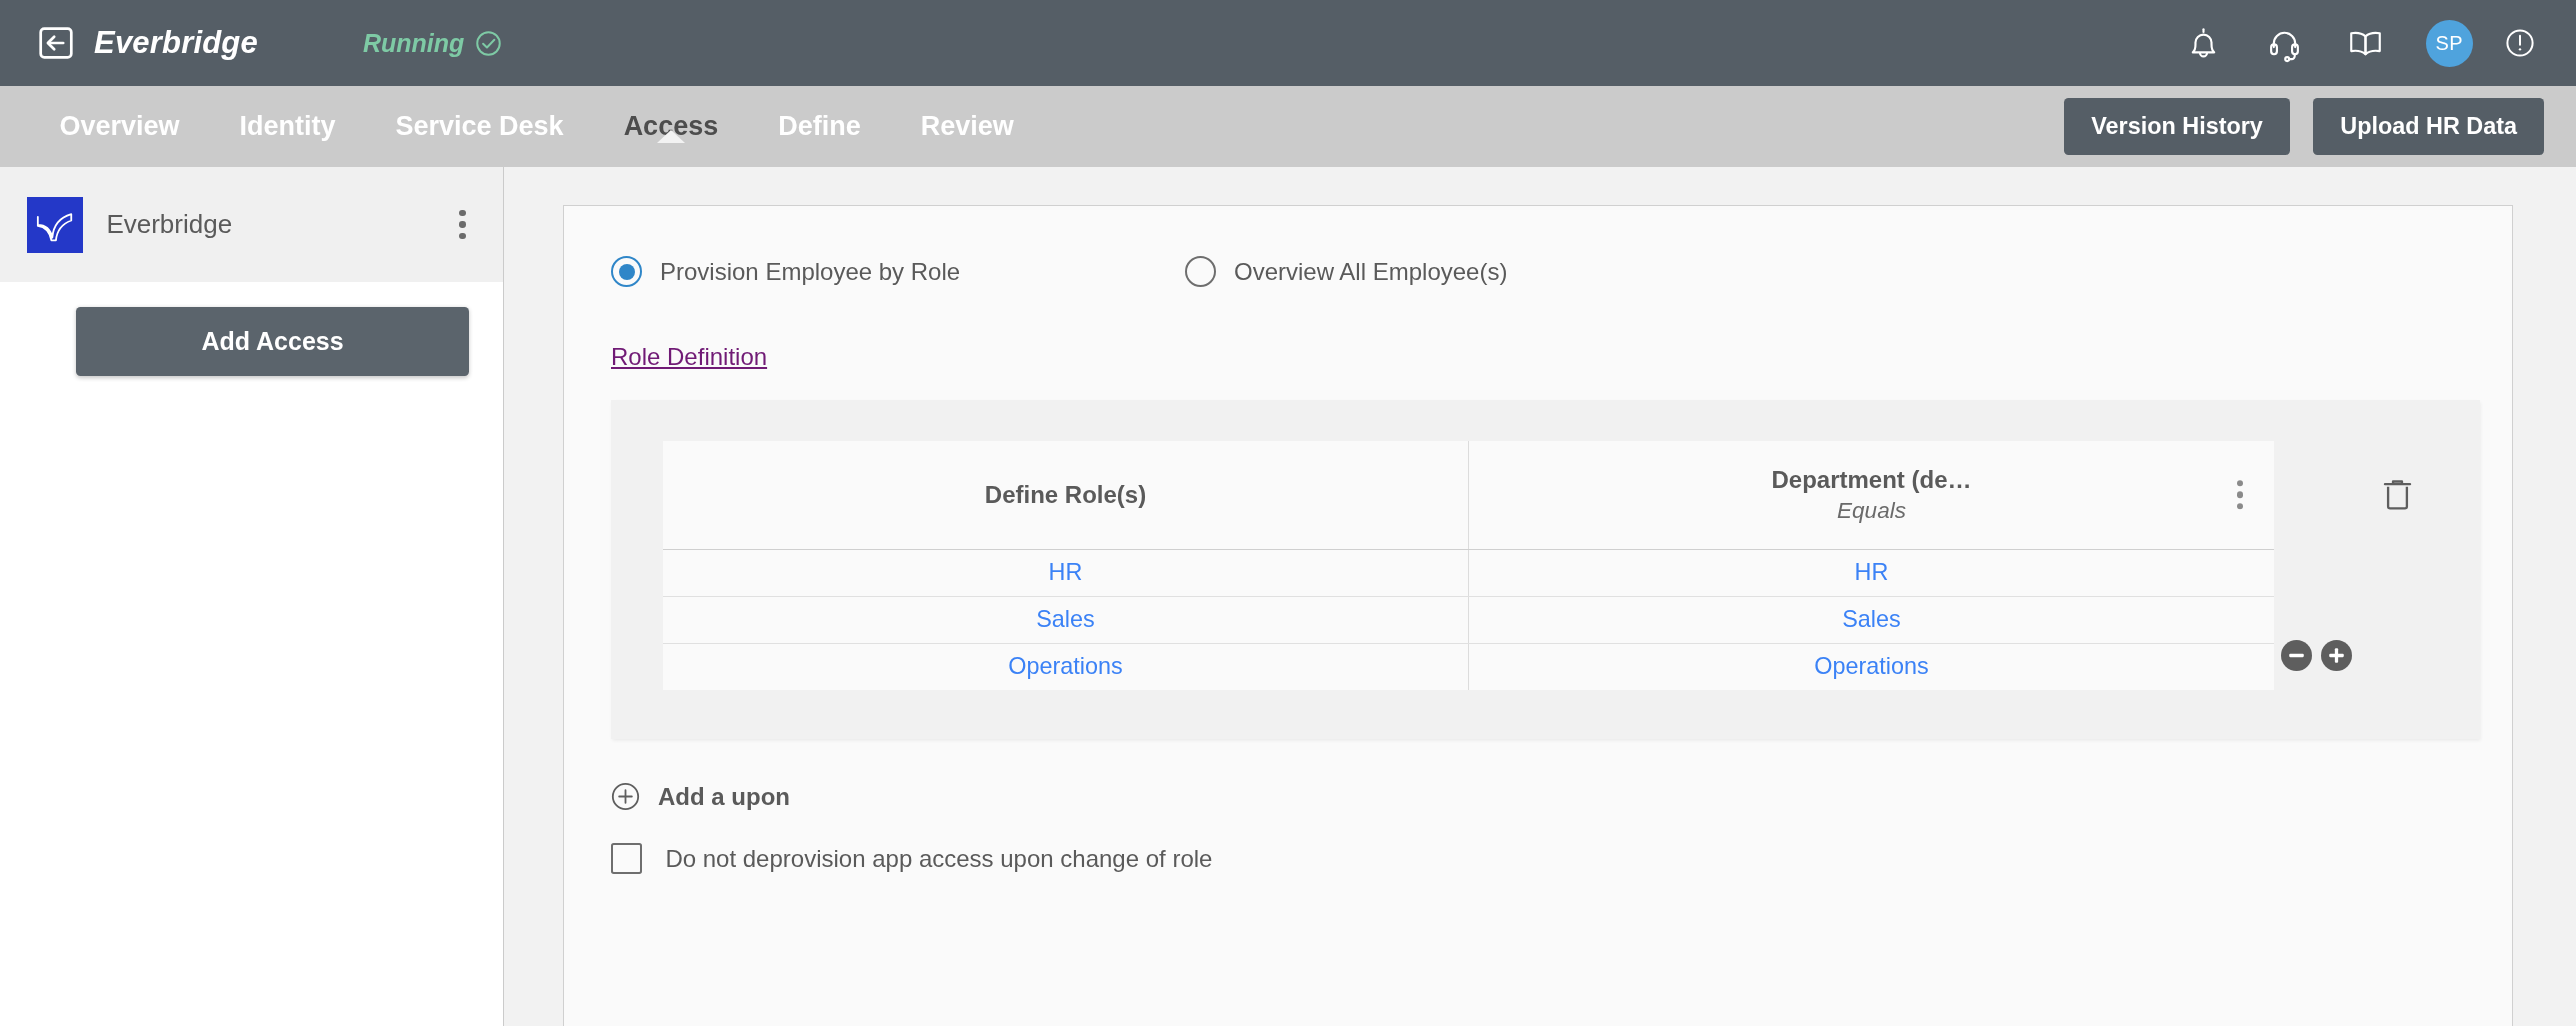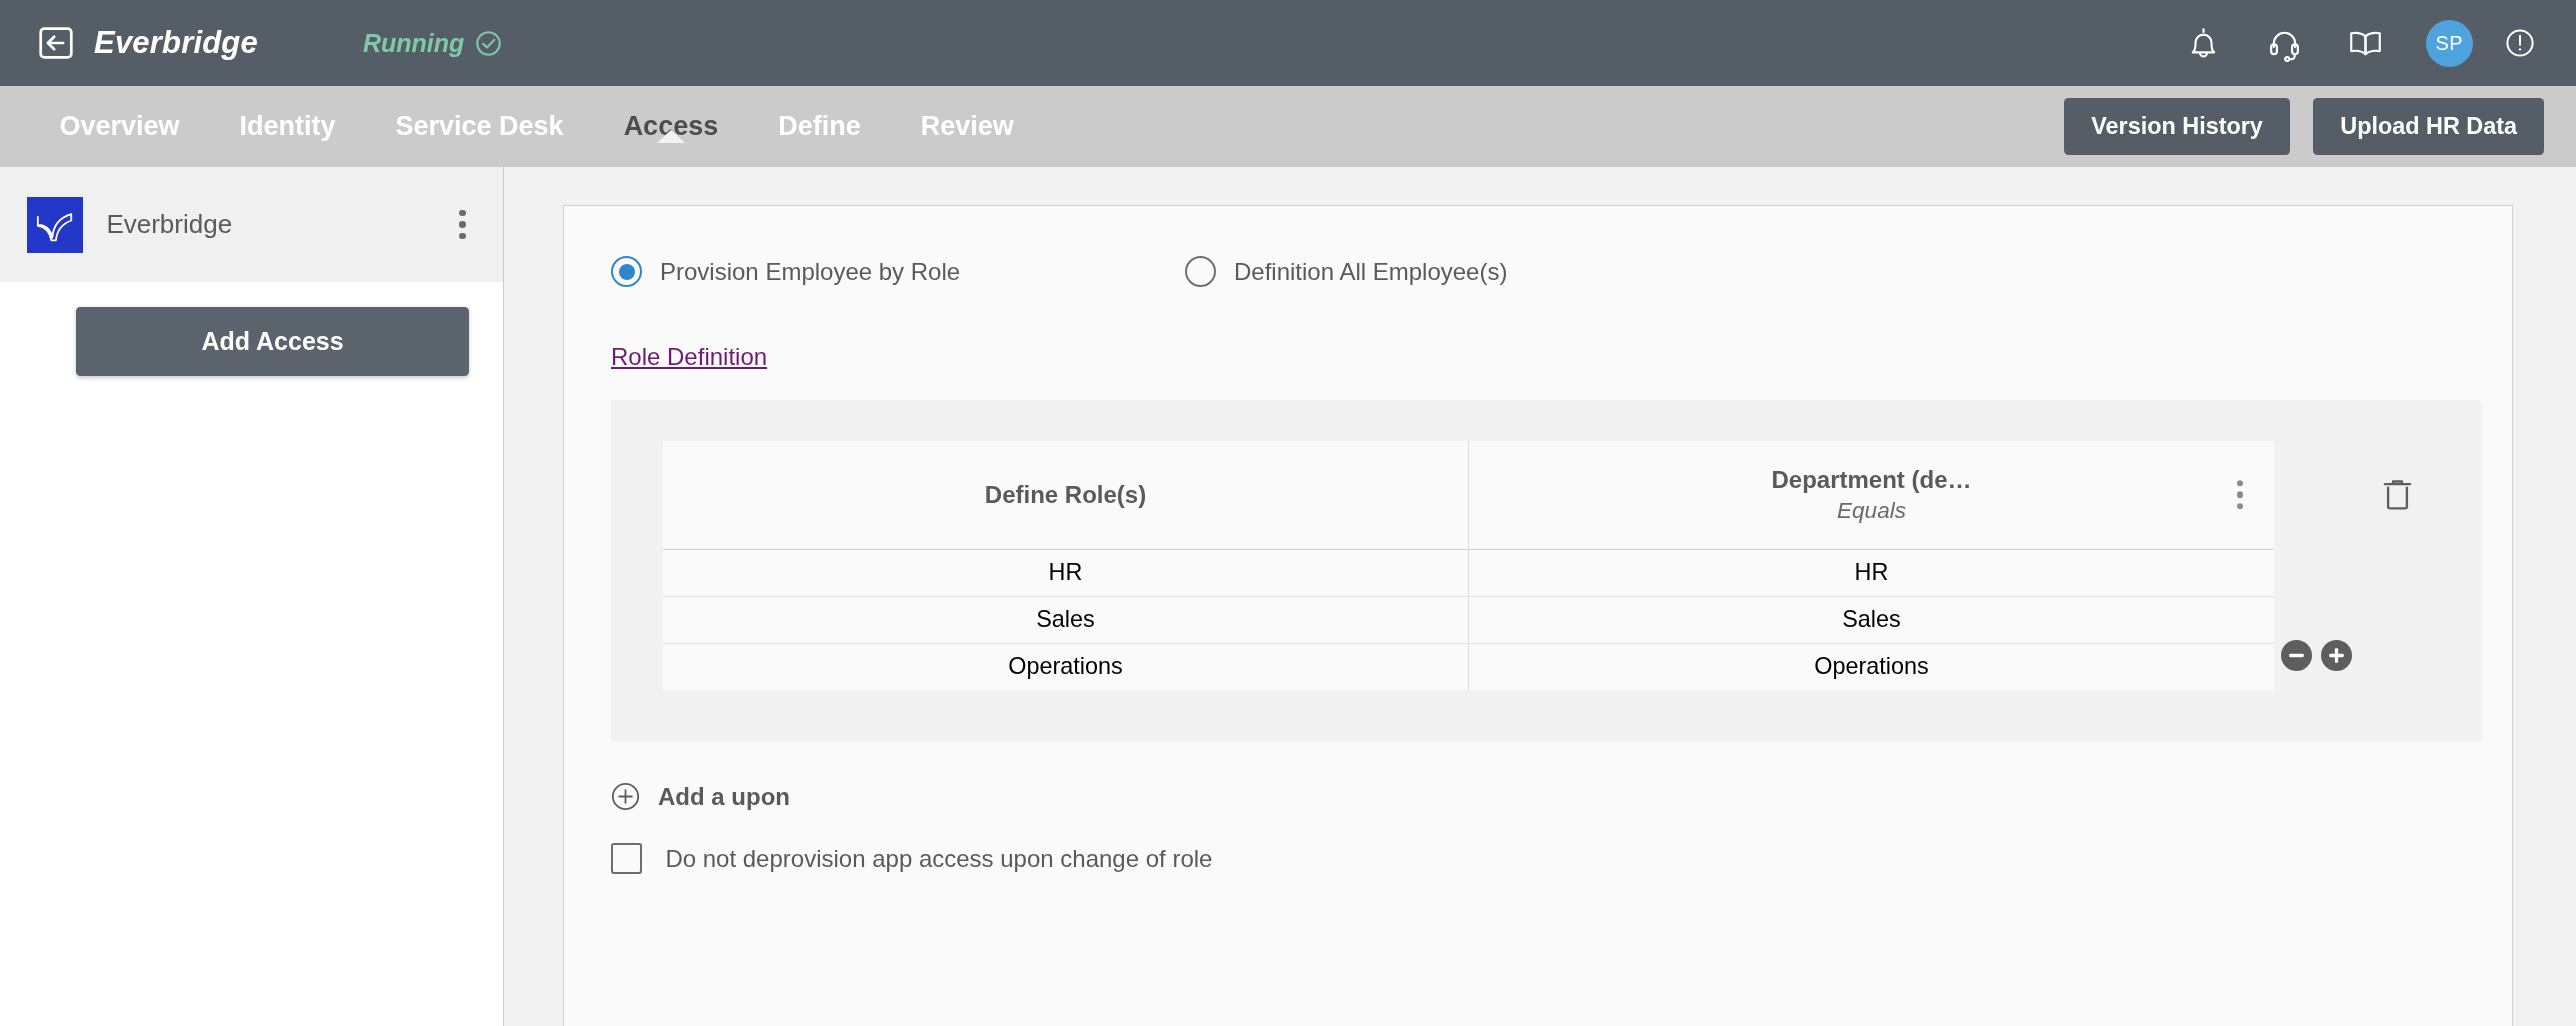--- a/index.html
+++ b/index.html
@@ -225,21 +225,21 @@
     right: 31px;
     top: 50%;
     transform: translateY(-50%);
     display: flex; flex-direction: column; gap: 5.4px; cursor: pointer;
   }
   .th-kebab i { width: 6.3px; height: 6.3px; border-radius: 50%; background: #8a8a8a; display: block; }
   .rule-table td {
     height: 47px;
     text-align: center;
     font-size: 23.4px;
-    color: #000000;
+    color: #3b82f6;
     border-bottom: 1.8px solid #e0e0e0;
     padding: 0 9px;
   }
   .rule-table td.col2 { border-left: 1.8px solid #dcdcdc; }
   .rule-table tr:last-child td { border-bottom: none; }
 
   .rule-side { flex: 1 1 auto; position: relative; min-height: 234px; }
   .trash-icon { position: absolute; right: 45px; top: 36px; width: 31px; height: 34px; cursor: pointer; }
   .pm-group { position: absolute; left: 7.2px; bottom: 3.6px; display: flex; gap: 9px; }
   .circ-btn { width: 31px; height: 31px; border-radius: 50%; background: #5e5e5e; display: flex; align-items: center; justify-content: center; cursor: pointer; }
@@ -370,21 +370,21 @@
 
       <div class="radio-row">
         <div class="radio-opt">
           <span class="radio-outer checked">
             <span class="radio-dot"></span>
           </span>
           <span class="radio-label">Provision Employee by Role</span>
         </div>
         <div class="radio-opt">
           <span class="radio-outer"></span>
-          <span class="radio-label">Definition All Employee(s)</span>
+          <span class="radio-label">Overview All Employee(s)</span>
         </div>
       </div>
 
       <div class="section-label">Role Definition</div>
 
       <div class="rule-panel">
         <div class="rule-inner">
           <table class="rule-table">
             <colgroup>
                 <col style="width:50%">

